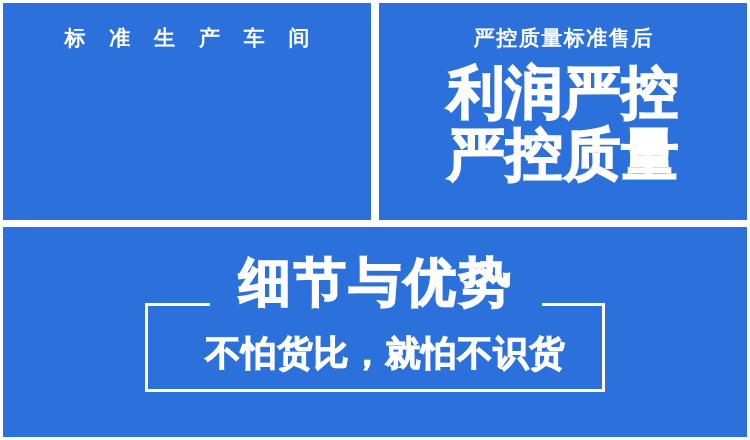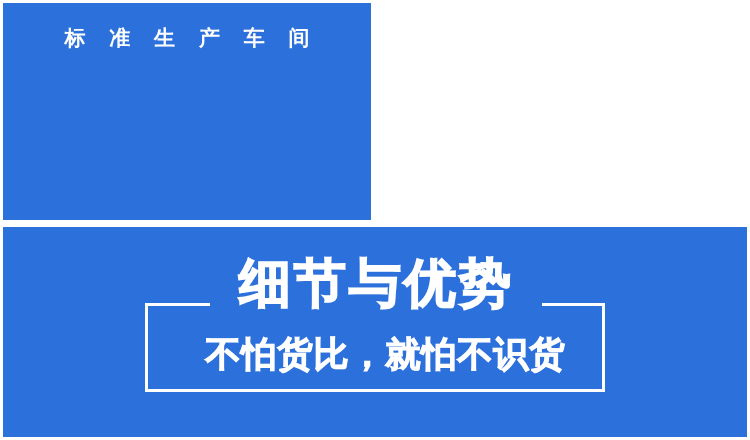--- a/index.html
+++ b/index.html
@@ -75,20 +75,21 @@
     -webkit-text-stroke: 1.6px #ffffff;
   }
   .headline.first { margin-top: 14px; }
 
   
   #panel-bottom {
     left: 3px;
     top: 227px;
     width: 744px;
     height: 210px;
+    font-family: Liberation Serif, serif;
   }
 
   #frame {
     position: absolute;
     z-index: 3;
     left: 142px;
     top: 76px;
     width: 460px;
     height: 89px;
     border: 3px solid #ffffff;
@@ -145,20 +146,27 @@
 <body>
 
 <div id="stage">
 
   <div class="panel" id="panel-left">
     <div class="panel-inner">
       <div class="eyebrow spaced">标 准 生 产 车 间</div>
     </div>
   </div>
 
+  <div class="panel" id="panel-right">
+    <div class="panel-inner">
+      <div class="eyebrow tight">严控质量标准售后</div>
+      <div class="headline first">利润严控</div>
+      <div class="headline">严控质量</div>
+    </div>
+  </div>
 
   <div class="panel" id="panel-bottom">
     <div id="frame"></div>
     <div id="frame-notch"></div>
     <div id="banner-title">细节与优势</div>
     <div id="banner-subtitle">不怕货比，就怕不识货</div>
   </div>
 
 </div>
 

